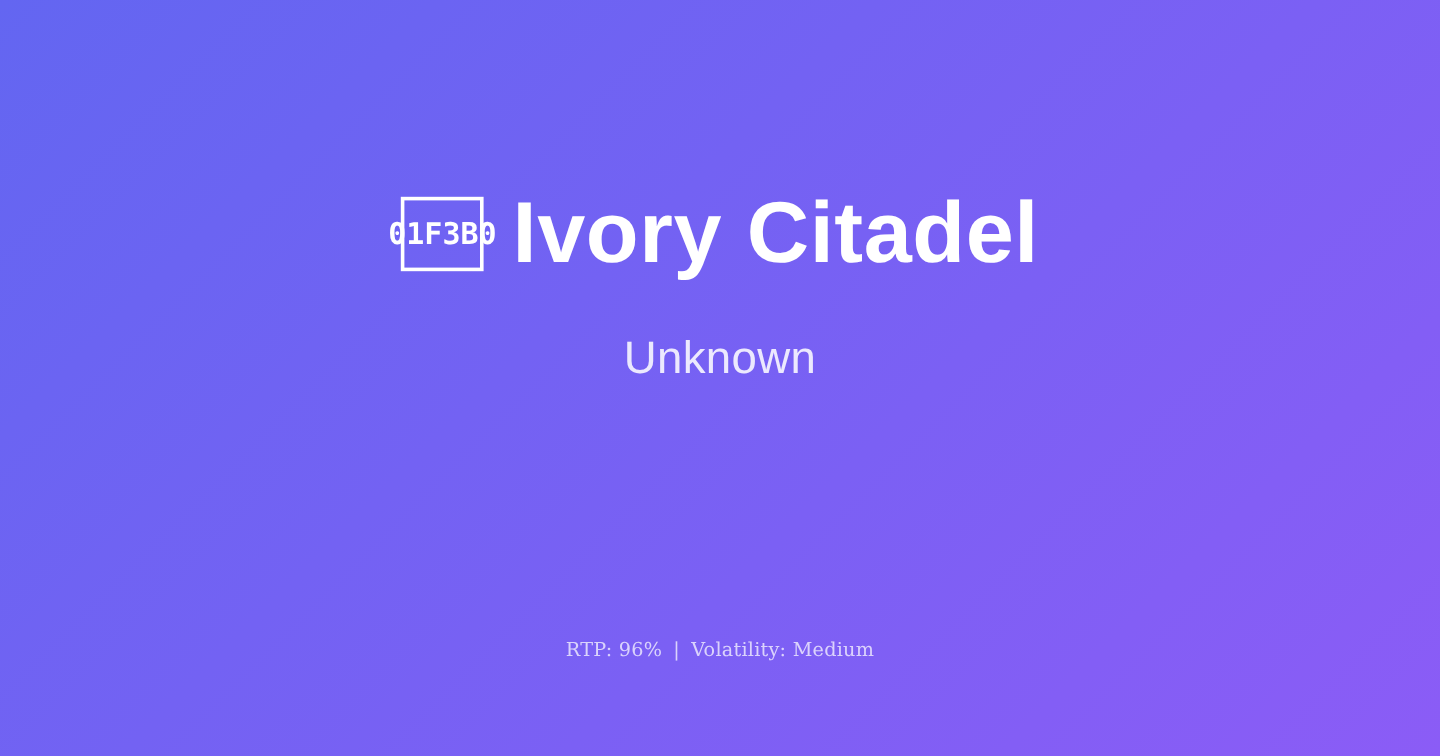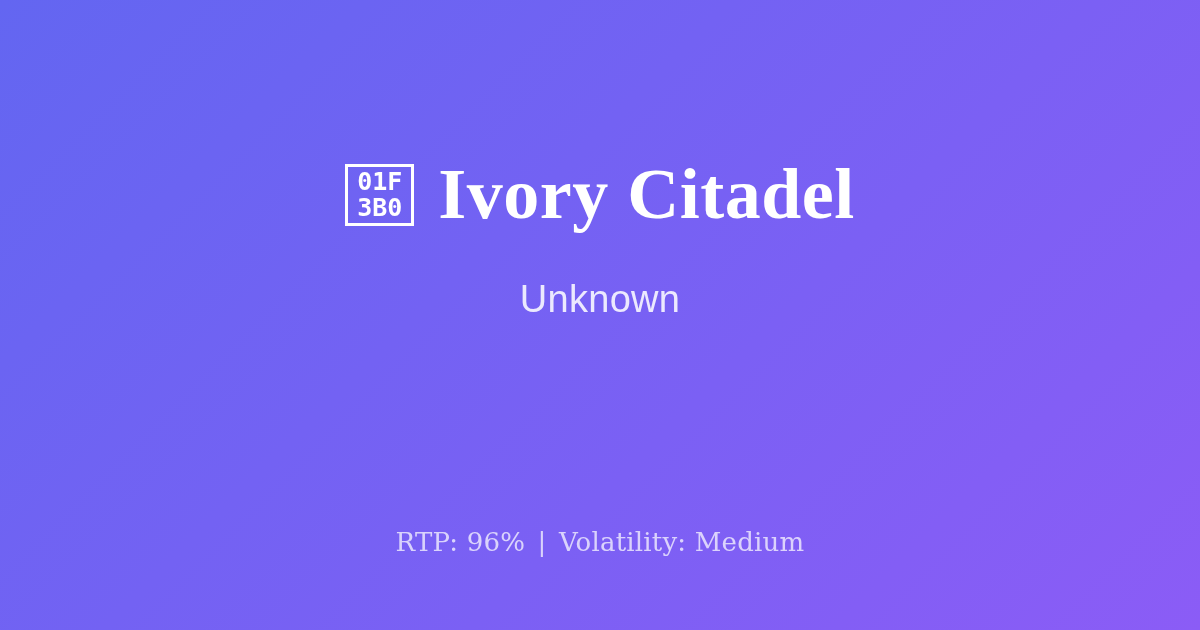--- a/index.html
+++ b/index.html
@@ -47,21 +47,20 @@
     flex-direction: row;
     align-items: center;
     justify-content: center;
     gap: 24px;
     white-space: nowrap;
   }
 
   
   .tofu-glyph {
     display: inline-flex;
-    flex-direction: column;
     align-items: center;
     justify-content: center;
     box-sizing: border-box;
     width: 69px;
     height: 62px;
     border: 3px solid #ffffff;
     color: #ffffff;
     font-family: "DejaVu Sans Mono", "Liberation Mono", monospace;
     font-size: 25px;
     font-weight: 700;
@@ -71,21 +70,21 @@
     flex: 0 0 auto;
   }
 
   .tofu-glyph span {
     display: block;
     text-align: center;
   }
 
   .game-title {
     color: #ffffff;
-    font-family: Liberation Serif, serif;
+    font-family: Liberation Sans, sans-serif;
     font-size: 72px;
     font-weight: 700;
     line-height: 1.05;
     letter-spacing: 0.5px;
     margin: 0;
     white-space: nowrap;
   }
 
   .game-provider {
     margin: 0;
@@ -101,21 +100,21 @@
 
   
   .game-meta {
     position: absolute;
     left: 0;
     right: 0;
     top: 528px;
     text-align: center;
     color: rgba(255, 255, 255, 0.72);
     font-family: "DejaVu Serif", "Liberation Serif", serif;
-    font-size: 26px;
+    font-size: 16px;
     font-weight: 400;
     line-height: 28px;
     letter-spacing: 0.2px;
     white-space: nowrap;
   }
 
   .game-meta .meta-sep {
     padding: 0 4px;
   }
 </style>

